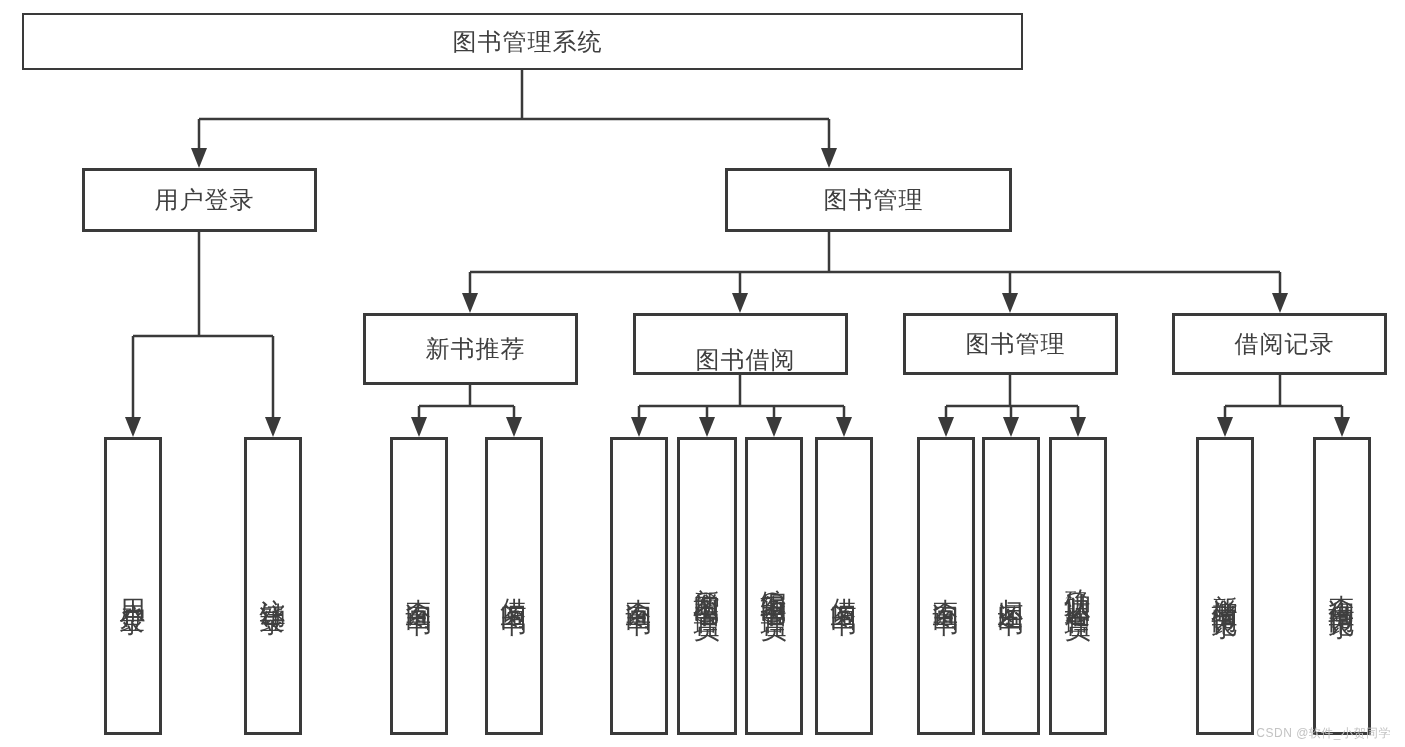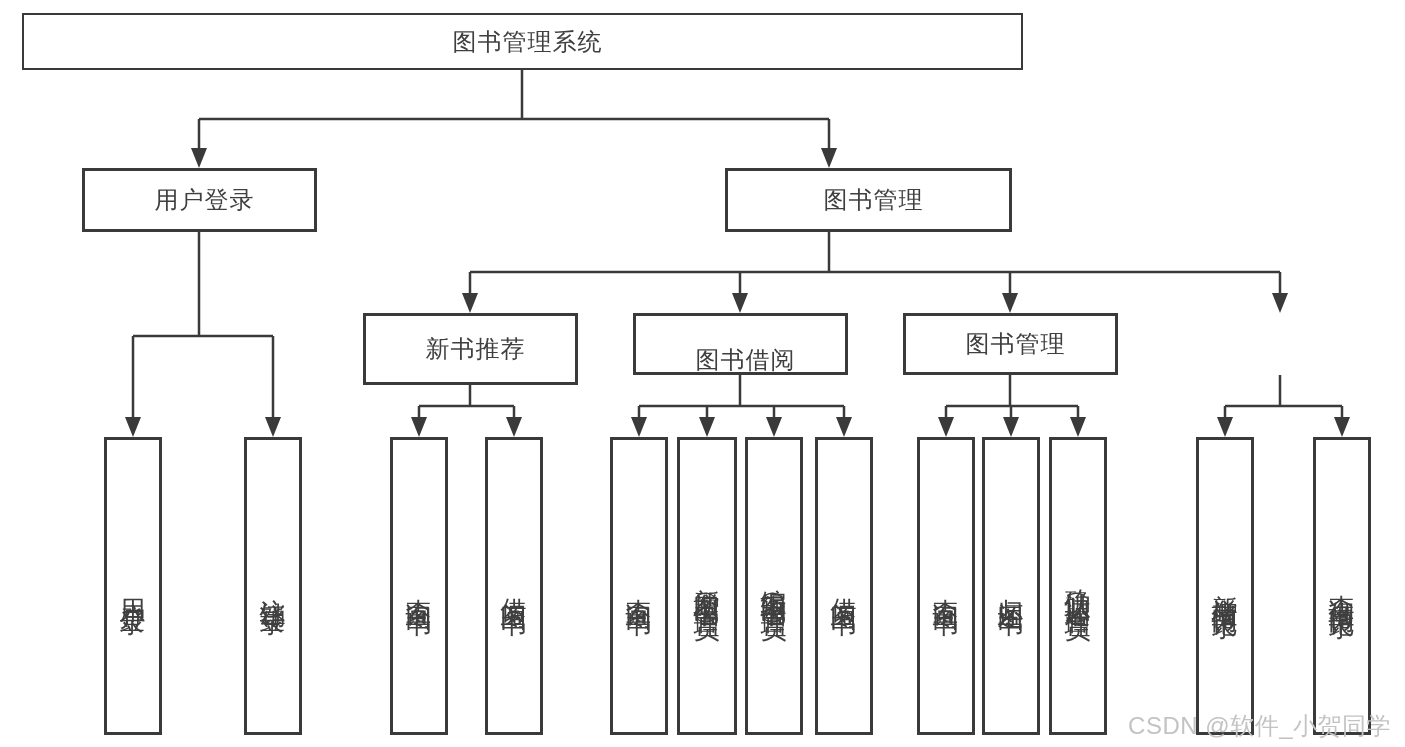--- a/index.html
+++ b/index.html
@@ -49,21 +49,21 @@
     writing-mode: vertical-rl;
     text-orientation: mixed;
     letter-spacing: 4px;
     white-space: nowrap;
   }
   .watermark {
     position: absolute;
     right: 14px;
     bottom: 5px;
     z-index: 5;
-    font-size: 24px;
+    font-size: 12px;
     color: #c3c3c3;
     letter-spacing: 0.5px;
     white-space: nowrap;
     text-align: center;
   }
 </style>
 </head>
 <body>
 
 <div class="stage">
@@ -121,20 +121,23 @@
 
   <div class="node hbox" style="left:363px; top:313px; width:215px; height:72px;">
     <span>新书推荐</span>
   </div>
   <div class="node hbox" style="left:633px; top:313px; width:215px; height:62px;align-items:flex-end;">
     <span>图书借阅</span>
   </div>
   <div class="node hbox" style="left:903px; top:313px; width:215px; height:62px;">
     <span>图书管理</span>
   </div>
+  <div class="node hbox" style="left:1172px; top:313px; width:215px; height:62px;">
+    <span>借阅记录</span>
+  </div>
 
   <div class="node vbox" style="left:104px; top:437px; width:58px; height:298px;">
     <span class="vlabel">用户登录</span>
   </div>
   <div class="node vbox" style="left:244px; top:437px; width:58px; height:298px;">
     <span class="vlabel">注销登录</span>
   </div>
 
   <div class="node vbox" style="left:390px; top:437px; width:58px; height:298px;">
     <span class="vlabel">查询图书</span>

